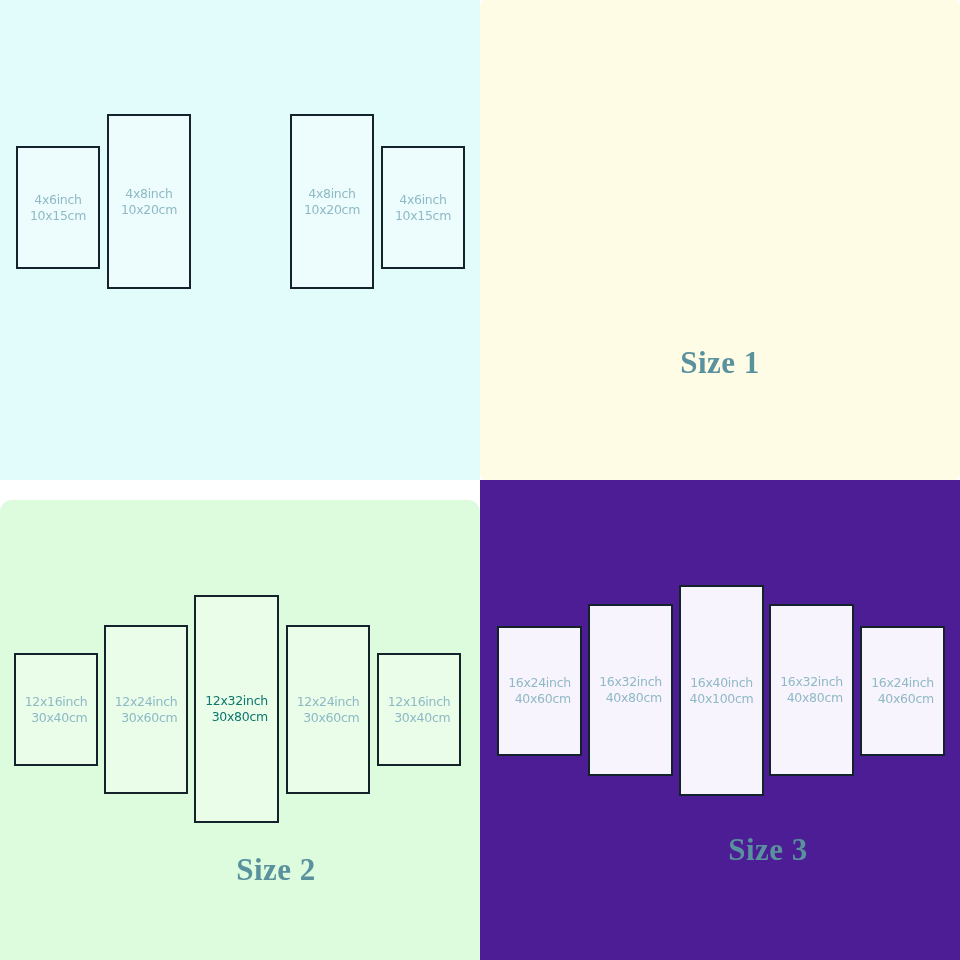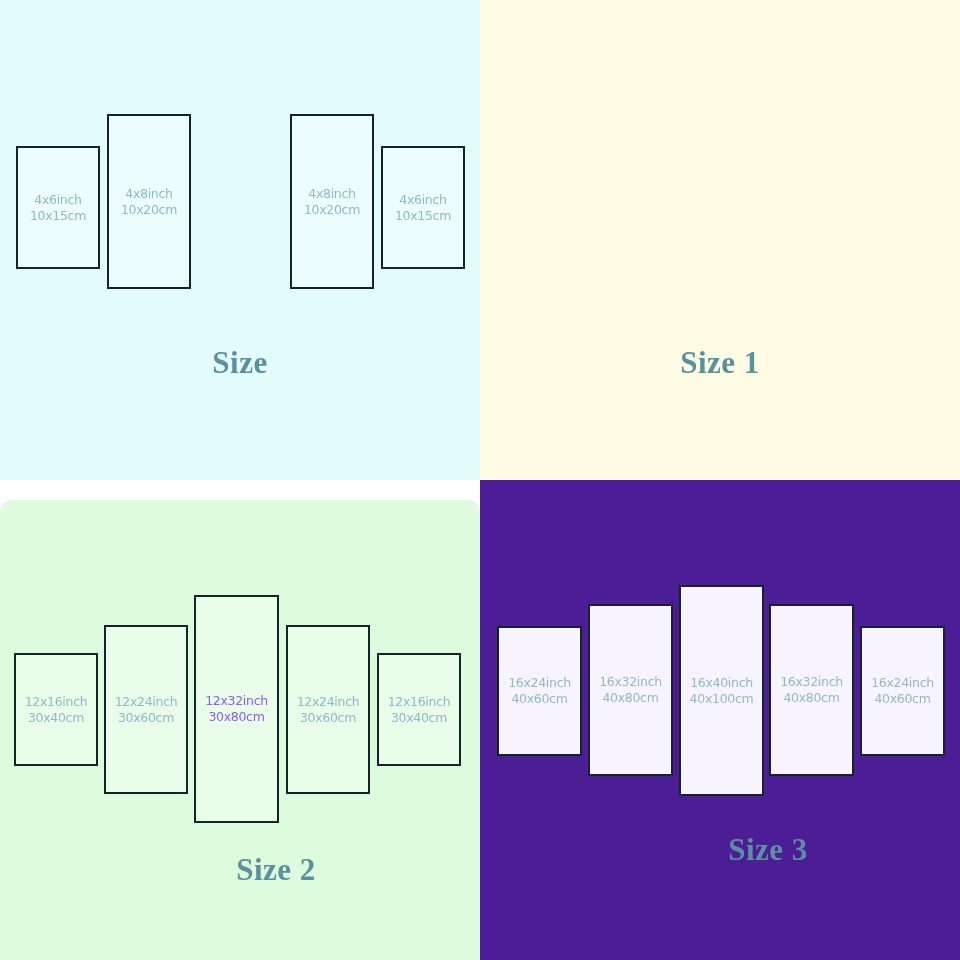--- a/index.html
+++ b/index.html
@@ -52,21 +52,21 @@
   .panel-label {
     text-align: center;
     font-family: "DejaVu Sans", "Liberation Sans", sans-serif;
     font-size: 12.5px;
     line-height: 1.28;
     letter-spacing: -0.3px;
     color: #8fb9c6;
     white-space: nowrap;
     user-select: none;
   }
-  .panel-label .ln2 { display: block; }
+  .panel-label .ln2 { display: block; text-align: right; }
 
   .quad-title {
     position: absolute;
     left: 0;
     width: 480px;
     text-align: center;
     font-family: "Liberation Serif", "DejaVu Serif", serif;
     font-weight: bold;
     font-size: 31px;
     letter-spacing: 0.5px;
@@ -86,36 +86,35 @@
         <div class="panel" style="left: 107px; top: 114px; width: 84px; height: 175px; background: rgb(237, 253, 253); border-color: rgb(20, 35, 43);">
           <div class="panel-label" style="color: rgb(143, 185, 198);"><span>4x8inch</span><span class="ln2">10x20cm</span></div>
         </div>
         <div class="panel" style="left: 290px; top: 114px; width: 84px; height: 175px; background: rgb(237, 253, 253); border-color: rgb(20, 35, 43);">
           <div class="panel-label" style="color: rgb(143, 185, 198);"><span>4x8inch</span><span class="ln2">10x20cm</span></div>
         </div>
         <div class="panel" style="left: 381px; top: 146px; width: 84px; height: 123px; background: rgb(237, 253, 253); border-color: rgb(20, 35, 43);">
           <div class="panel-label" style="color: rgb(143, 185, 198);"><span>4x6inch</span><span class="ln2">10x15cm</span></div>
         </div>
       </div>
-      <div class="quad-title" style="top: 345px; color: rgb(90, 145, 158);">Size</div>
     </div>
-    <div class="quadrant" id="quad-1" style="background: rgb(254, 252, 228);">
+    <div class="quadrant" id="quad-1" style="background: rgb(254, 252, 228); border-radius: 7px;">
       <div class="panel-stage"></div>
       <div class="quad-title" style="top: 345px; color: rgb(90, 145, 158);">Size 1</div>
     </div>
     <div class="quadrant" id="quad-2" style="background: rgb(221, 251, 221);">
       <div class="panel-stage">
         <div class="panel" style="left: 14px; top: 153px; width: 84px; height: 113px; background: rgb(233, 253, 233); border-color: rgb(20, 35, 43);">
           <div class="panel-label" style="color: rgb(143, 185, 198);"><span>12x16inch</span><span class="ln2">30x40cm</span></div>
         </div>
         <div class="panel" style="left: 104px; top: 125px; width: 84px; height: 169px; background: rgb(233, 253, 233); border-color: rgb(20, 35, 43);">
           <div class="panel-label" style="color: rgb(143, 185, 198);"><span>12x24inch</span><span class="ln2">30x60cm</span></div>
         </div>
         <div class="panel" style="left: 194px; top: 95px; width: 85px; height: 228px; background: rgb(233, 253, 233); border-color: rgb(20, 35, 43);">
-          <div class="panel-label" style="color: #8b5cf6;"><span>12x32inch</span><span class="ln2">30x80cm</span></div>
+          <div class="panel-label" style="color: #0f766e;"><span>12x32inch</span><span class="ln2">30x80cm</span></div>
         </div>
         <div class="panel" style="left: 286px; top: 125px; width: 84px; height: 169px; background: rgb(233, 253, 233); border-color: rgb(20, 35, 43);">
           <div class="panel-label" style="color: rgb(143, 185, 198);"><span>12x24inch</span><span class="ln2">30x60cm</span></div>
         </div>
         <div class="panel" style="left: 377px; top: 153px; width: 84px; height: 113px; background: rgb(233, 253, 233); border-color: rgb(20, 35, 43);">
           <div class="panel-label" style="color: rgb(143, 185, 198);"><span>12x16inch</span><span class="ln2">30x40cm</span></div>
         </div>
       </div>
       <div class="quad-title" style="top: 352px; color: rgb(90, 145, 158); padding-left: 36px;">Size 2</div>
     </div>

